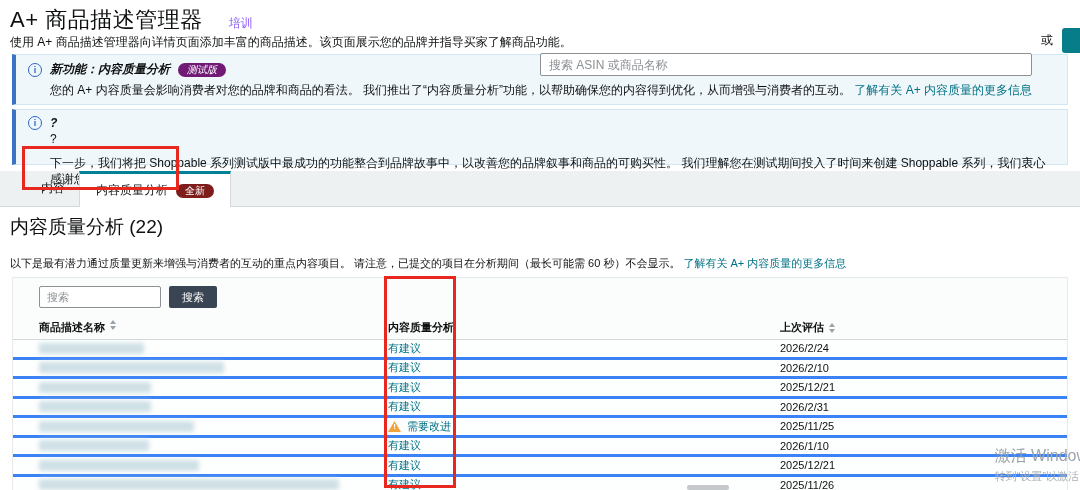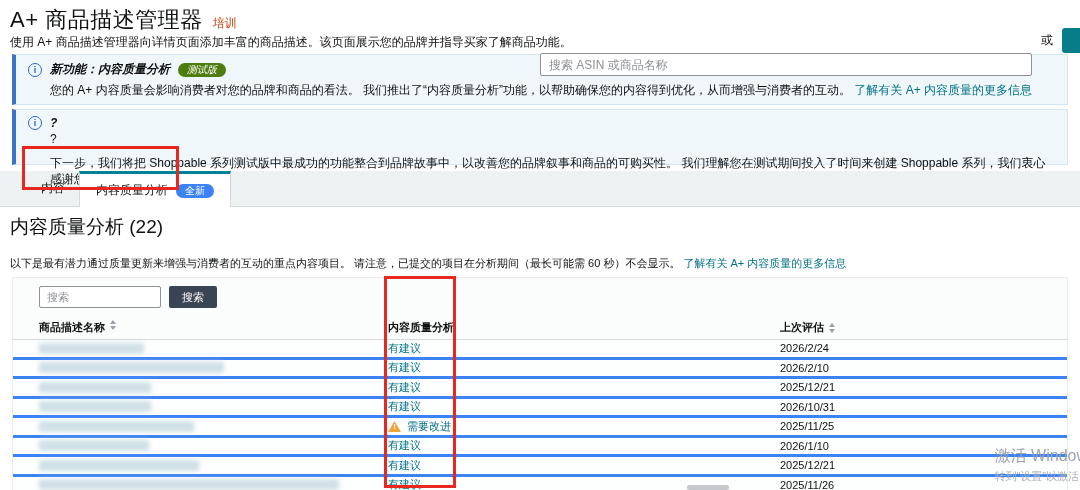--- a/index.html
+++ b/index.html
@@ -8,49 +8,49 @@
     font-family: "Liberation Sans", "DejaVu Sans", sans-serif;
     color: #0f1111;
     background: #ffffff;
     overflow: hidden;
     position: relative;
   }
   a { text-decoration: none; }
 
   
   .topbar { display: flex; justify-content: space-between; align-items: flex-start; padding: 5px 0 0 10px; height: 31px; }
-  .title-wrap { display: flex; align-items: baseline; gap: 10px; }
+  .title-wrap { display: flex; align-items: baseline; gap: 26px; }
   .page-title { font-size: 22px; font-weight: 400; letter-spacing: .5px; }
-  .train-link { font-size: 12px; color: #c2410c; cursor: pointer; }
+  .train-link { font-size: 12px; color: #8b5cf6; cursor: pointer; }
   .top-search { display: flex; align-items: center; gap: 9px; }
   .top-search input { width: 492px; height: 23px; border: 1px solid #8d9196; border-radius: 2px; padding: 0 8px; font-size: 12px; color: #701a75; outline: none; margin-top: 48px; }
   .top-search input::placeholder { color: #8b9094; }
   .or-text { font-size: 12px; }
   .create-btn { width: 40px; height: 25px; background: #077d8a; border: none; border-radius: 3px; margin-right: -22px; cursor: pointer; }
 
   .subtitle { font-size: 12px; margin: 3px 0 0 10px; height: 14px; }
 
   
   .banner { margin: 6px 12px 0 12px; background: #f0f7fb; border: 1px solid #d3e7f2; border-left: 4px solid #3b74c4; padding: 6px 12px; font-size: 12px; }
   .banner-head { display: flex; align-items: center; gap: 8px; font-style: italic; }
   .banner-title { font-weight: 700; }
   .info-icon { width: 14px; height: 14px; min-width: 14px; border: 1px solid #2b66c2; color: #2b66c2; border-radius: 50%; display: inline-flex; align-items: center; justify-content: center; font-size: 9px; font-weight: 700; font-style: normal; }
   .info-icon::before { content: "i"; }
-  .badge-pill { background: #4d7c0f; color: #fff; font-size: 10px; line-height: 14px; padding: 0 9px; border-radius: 9px; white-space: nowrap; }
+  .badge-pill { background: #701a75; color: #fff; font-size: 10px; line-height: 14px; padding: 0 9px; border-radius: 9px; white-space: nowrap; }
   .banner-body { margin: 4px 0 0 22px; line-height: 1.35; }
   .banner-link { color: #007185; cursor: pointer; }
   .banner2 { margin-top: 4px; height: 56px; }
   .b2-line { margin-left: 22px; font-size: 12px; margin-top: 2px; }
   .banner2 .banner-body { margin-top: 9px; }
 
   
   .tabstrip { margin-top: 6px; background: #eef1f1; border-bottom: 1px solid #d5d9d9; display: flex; align-items: stretch; height: 36px; padding-left: 27px; }
   .tab { font-size: 12px; display: flex; align-items: center; padding: 0 14px; cursor: pointer; color: #0f1111; }
   .tab.active { background: #ffffff; border: 1px solid #d5d9d9; border-bottom: none; border-top: 3px solid #008296; gap: 8px; padding: 0 16px; margin-bottom: -1px; }
-  .tab-badge { background: #3b82f6; color: #fff; font-size: 10px; line-height: 14px; padding: 0 9px; border-radius: 9px; }
+  .tab-badge { background: #7f1d1d; color: #fff; font-size: 10px; line-height: 14px; padding: 0 9px; border-radius: 9px; }
 
   
   .section-heading { font-size: 19px; font-weight: 400; margin: 7px 0 16px 10px; }
   .section-desc { font-size: 11px; margin: 4px 0 0 10px; }
 
   
   .card { margin: 6px 12px 0 12px; background: #fbfcfc; border: 1px solid #e7eaea; height: 246px; overflow: hidden; }
   .card-search { display: flex; align-items: center; gap: 8px; padding: 8px 12px 8px 26px; }
   .card-search input { width: 122px; height: 22px; border: 1px solid #8d9196; border-radius: 2px; padding: 0 7px; font-size: 11px; outline: none; background: #fff; }
   .card-search input::placeholder { color: #8b9094; }
@@ -195,21 +195,21 @@
       </div>
   </div>
   <div class="trow">
     <div class="col1">
         <div class="blur-block" style="width:112px"></div>
       </div>
     <div class="col2">
         <a class="status-link">有建议</a>
       </div>
     <div class="col3">
-        <span class="date-cell">2026/10/31</span>
+        <span class="date-cell">2026/2/31</span>
       </div>
   </div>
   <div class="trow">
     <div class="col1">
         <div class="blur-block" style="width:155px"></div>
       </div>
     <div class="col2">
       <a class="status-link">
         <span class="warn-icon">
             <span class="warn-glyph">!</span>

